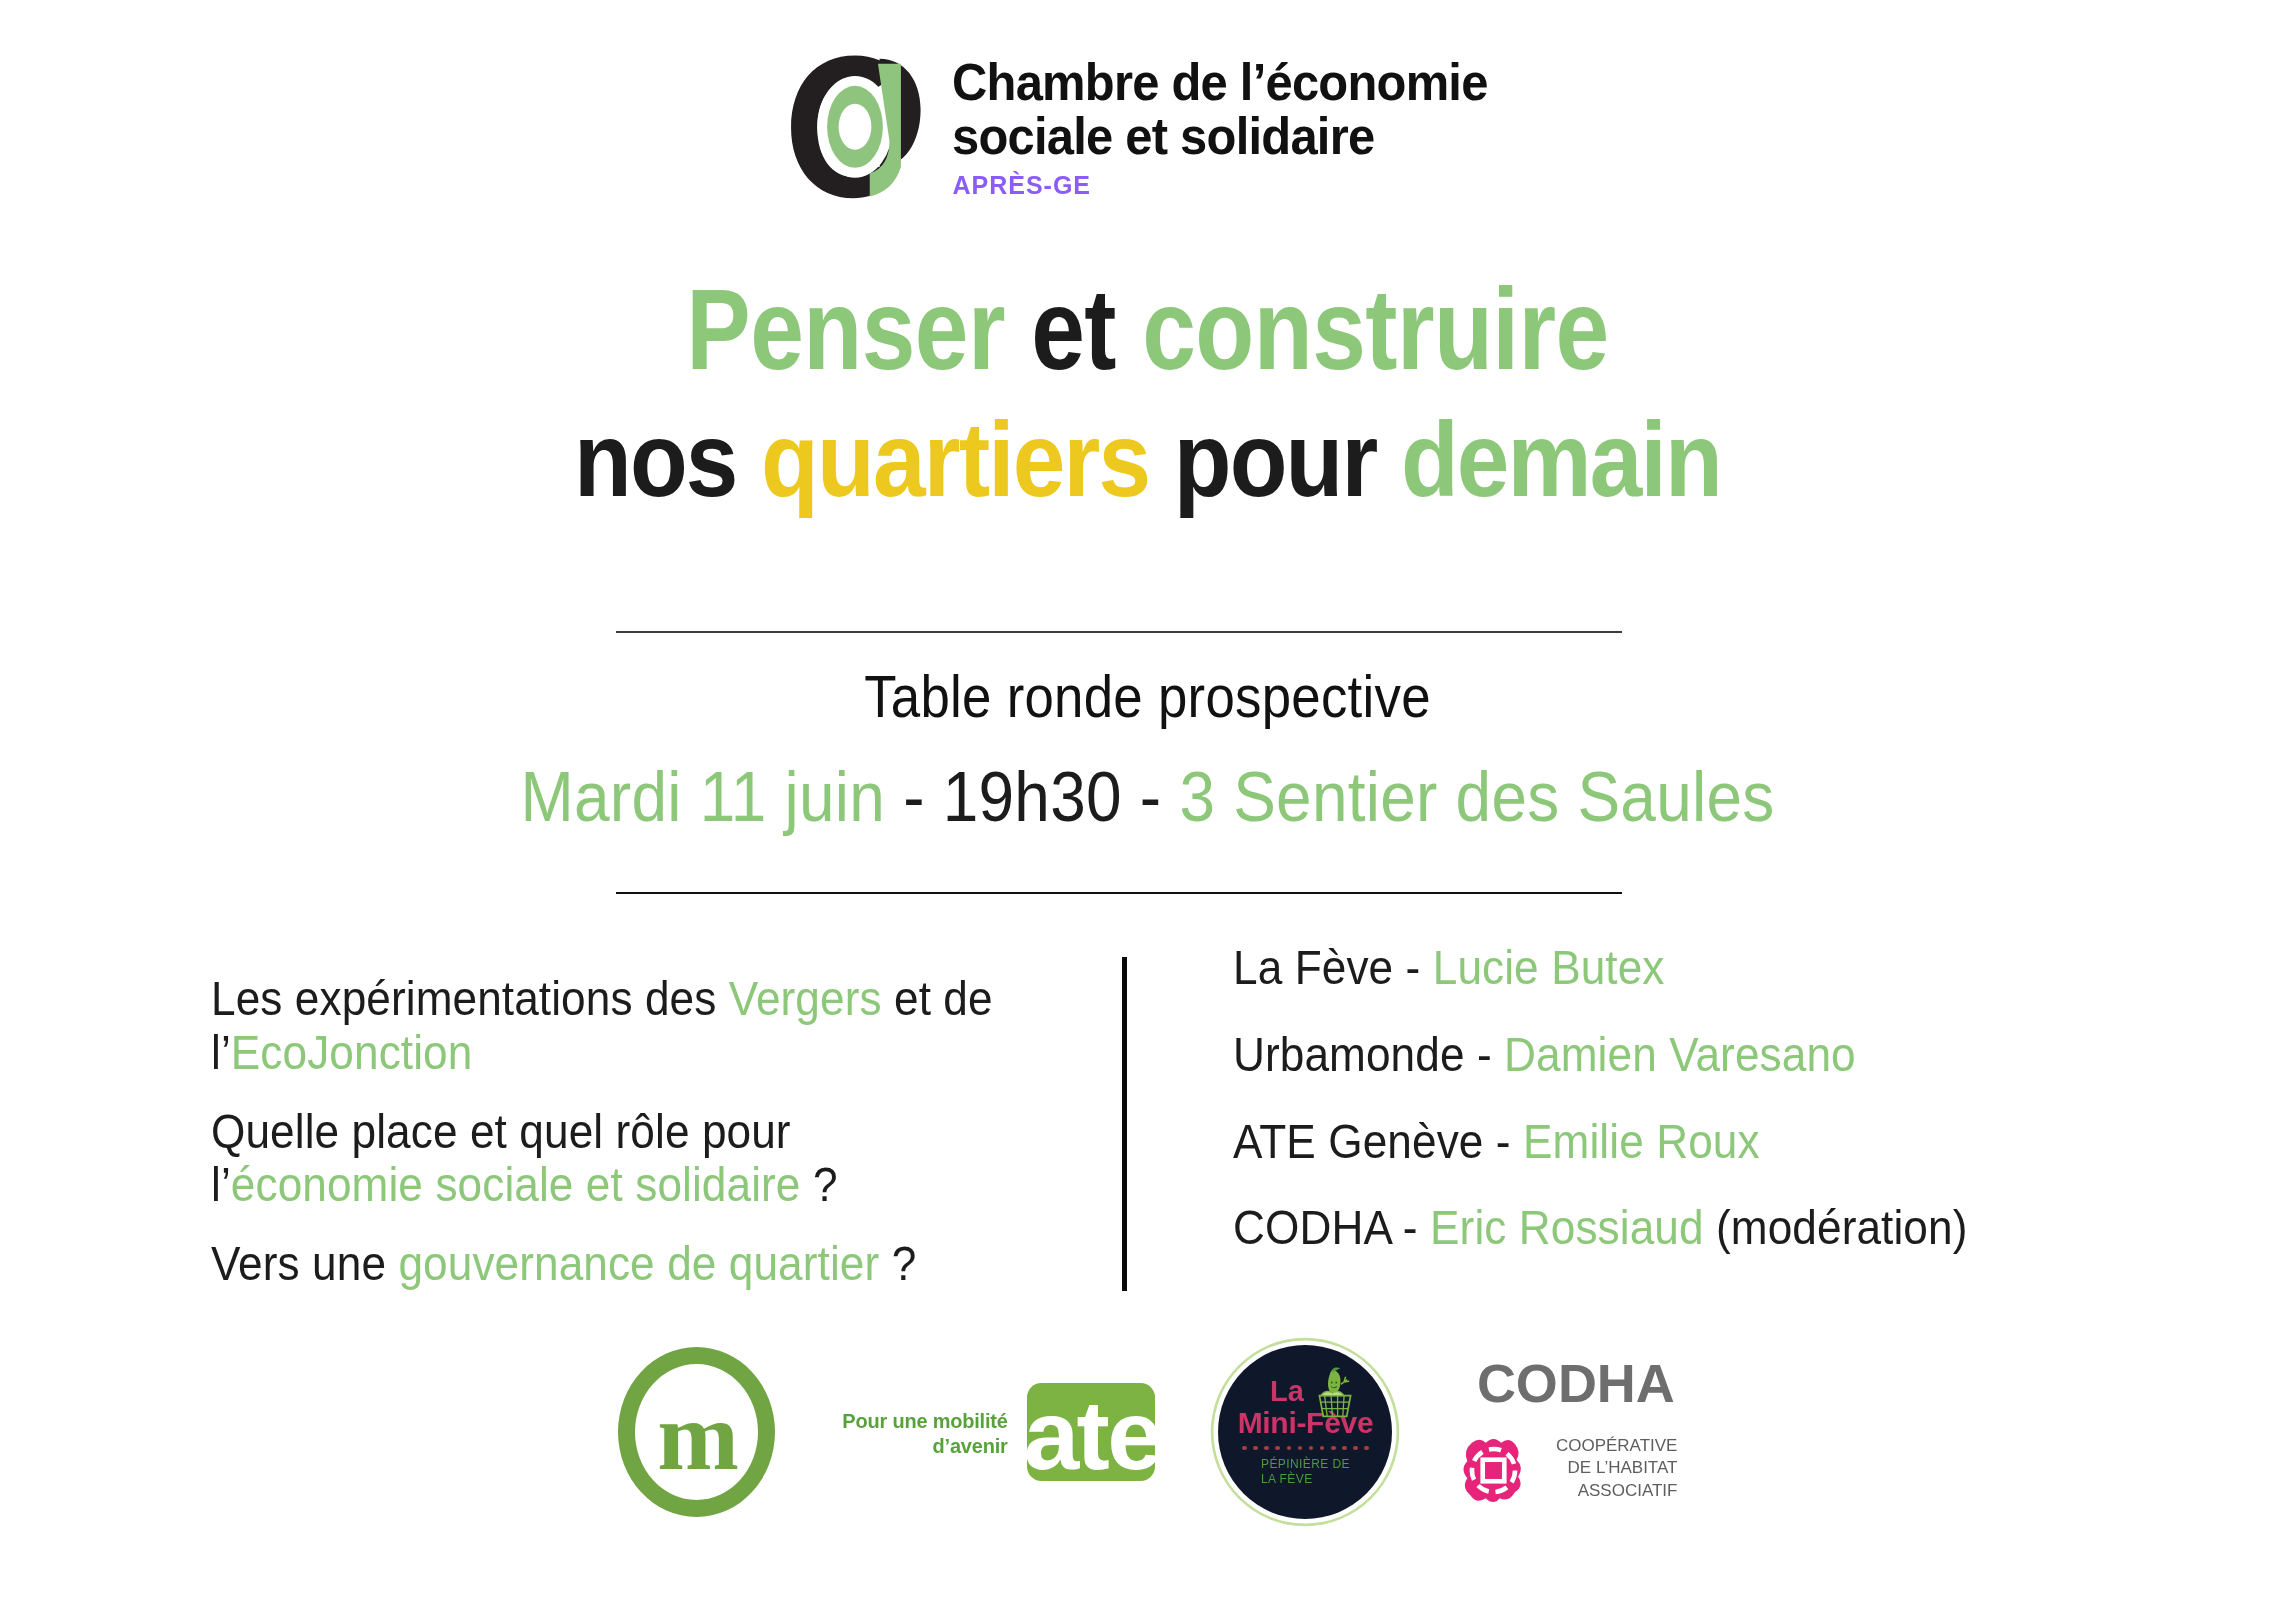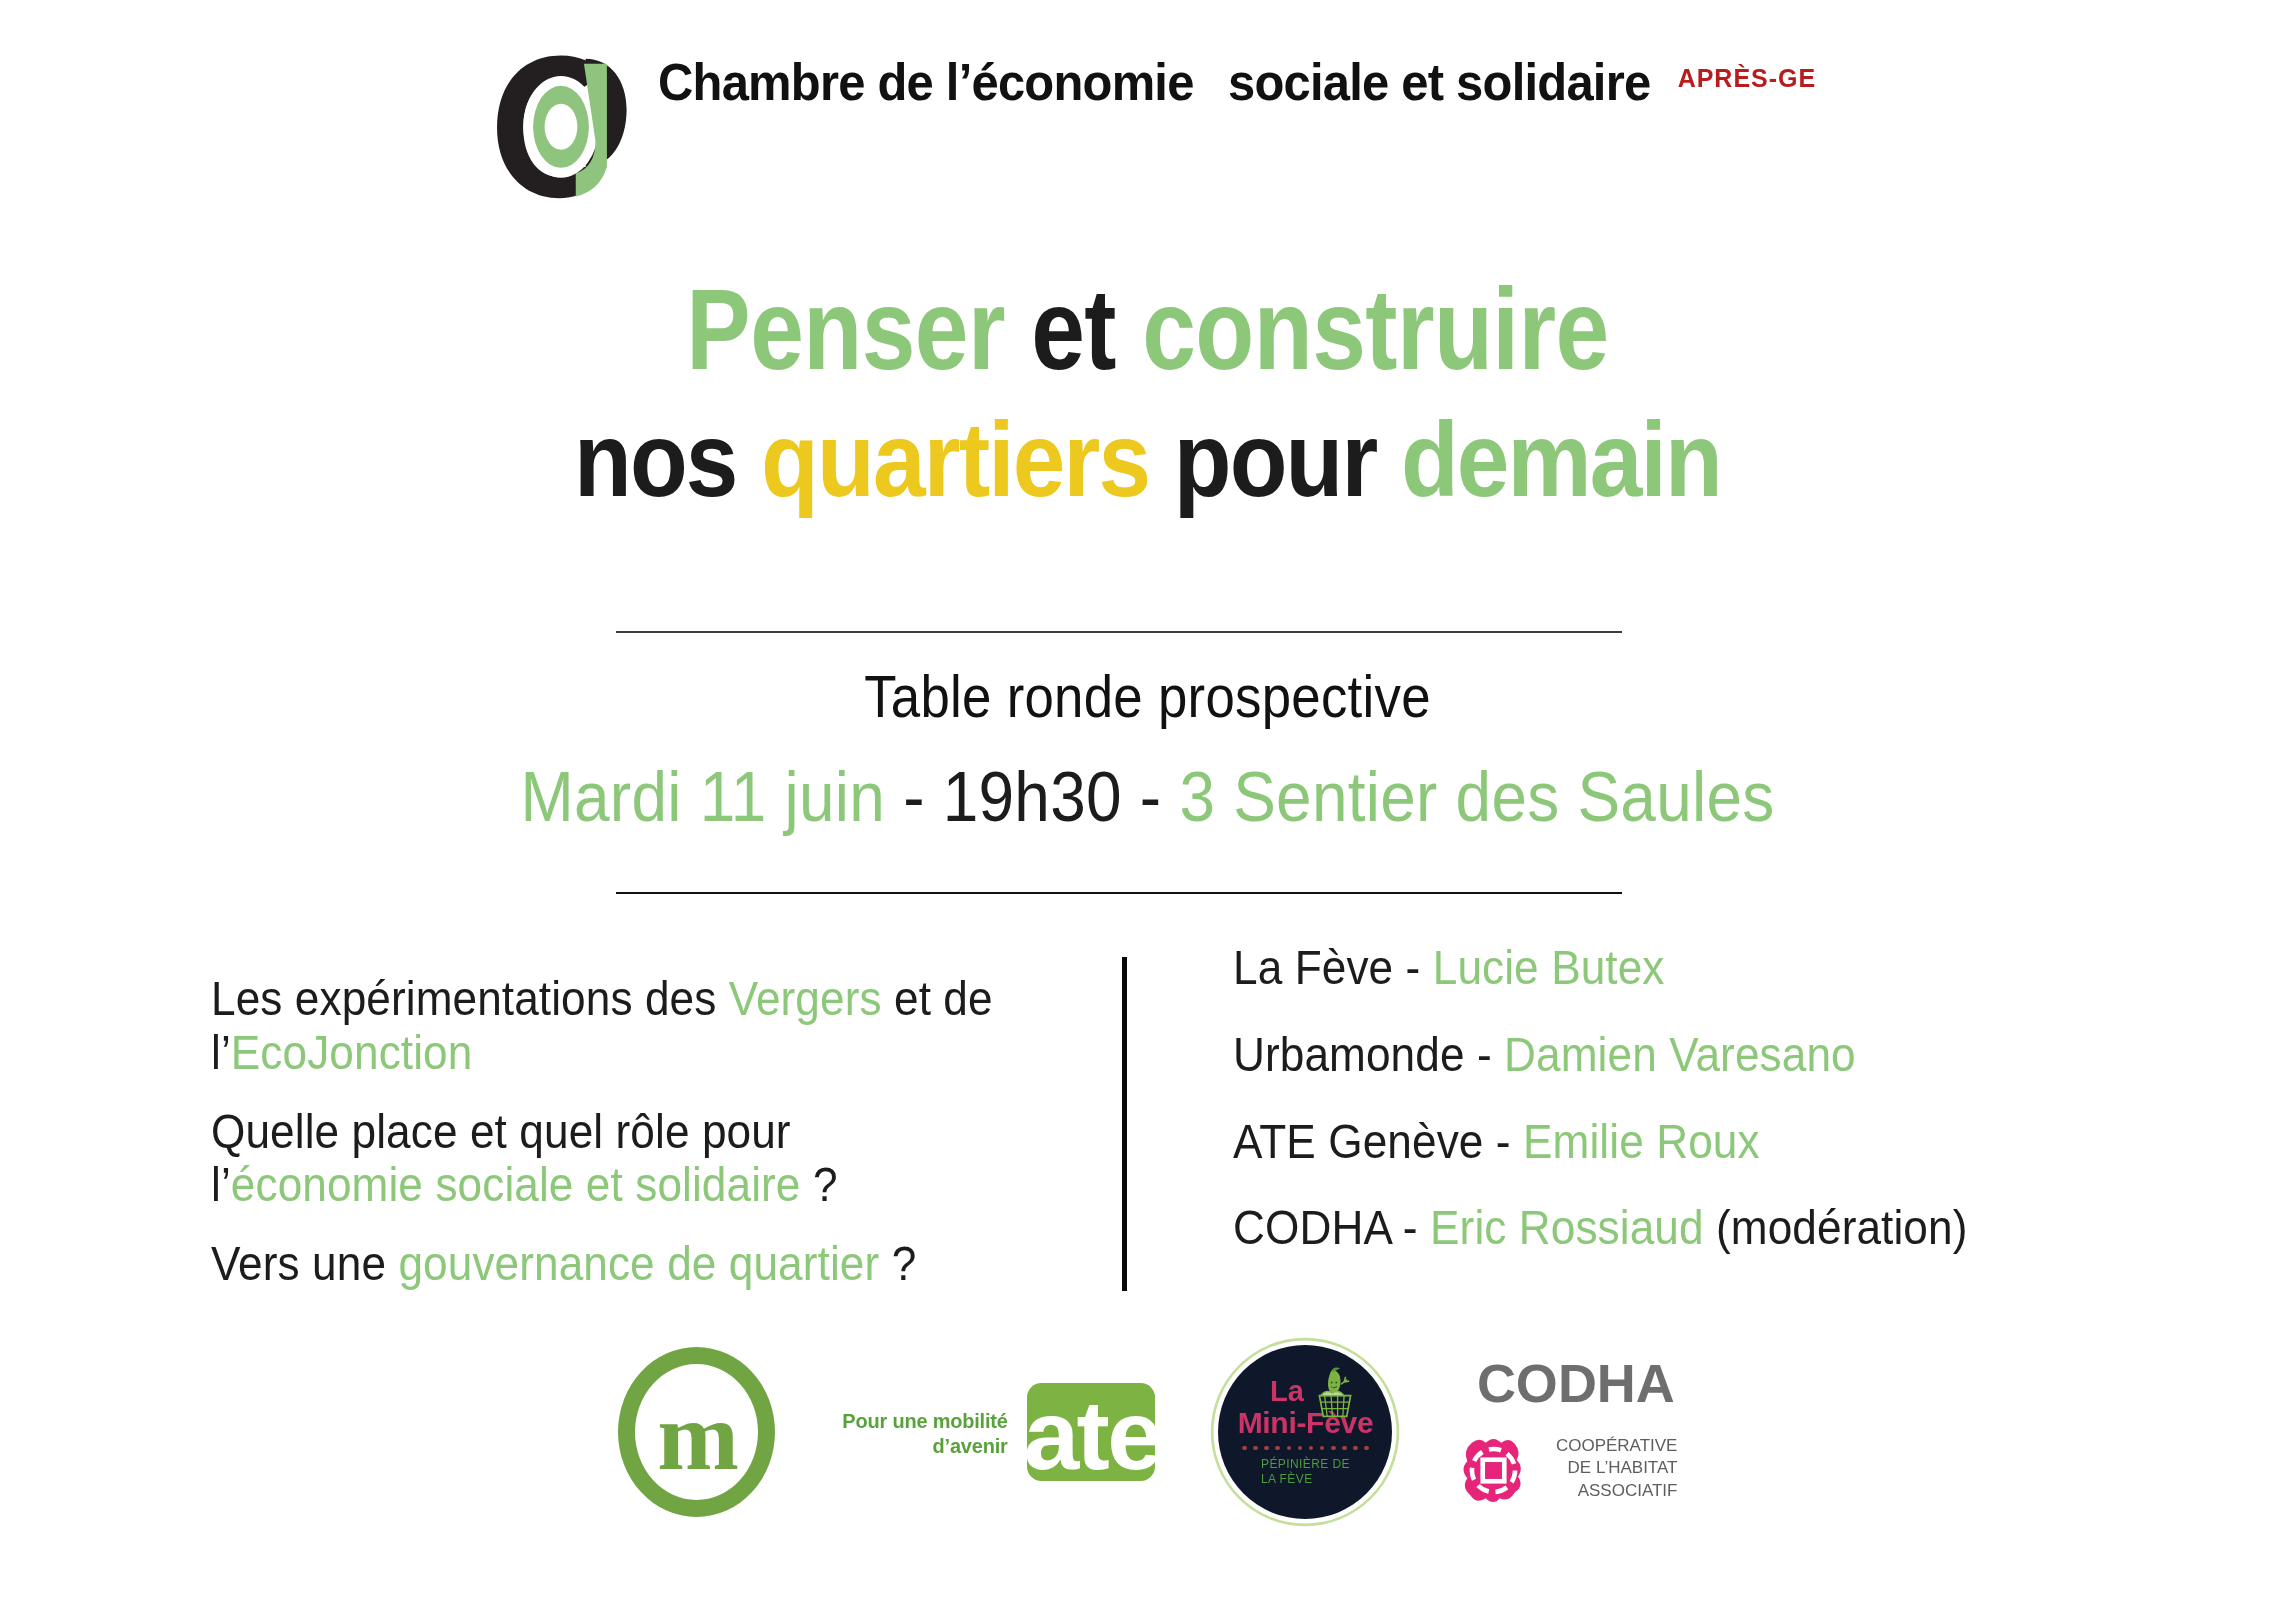--- a/index.html
+++ b/index.html
@@ -32,41 +32,41 @@
     gap: 15.7px;
   }
   .logo-mark {
     width: 164px;
     height: 164px;
     flex: 0 0 auto;
     margin-top: 5.2px;
   }
   .logo-text {
     display: flex;
-    flex-direction: row;
+    flex-direction: column;
     justify-content: flex-start;
     padding-top: 17px;
   }
   .logo-line {
     font-family: "Liberation Sans", sans-serif;
     font-weight: bold;
     font-size: 52px;
     line-height: 1.03;
     letter-spacing: -0.8px;
     color: #111111;
     white-space: nowrap;
     transform: scaleX(0.94);
     transform-origin: left center;
   }
   .logo-sub {
     font-family: "Liberation Sans", sans-serif;
     font-weight: bold;
     font-size: 25px;
     letter-spacing: 1px;
-    color: #b91c1c;
+    color: #8b5cf6;
     margin-top: 7.9px;
   }
 
   
   .title-wrap {
     position: absolute;
     top: 272px;
     left: 0;
     width: 100%;
     text-align: center;

